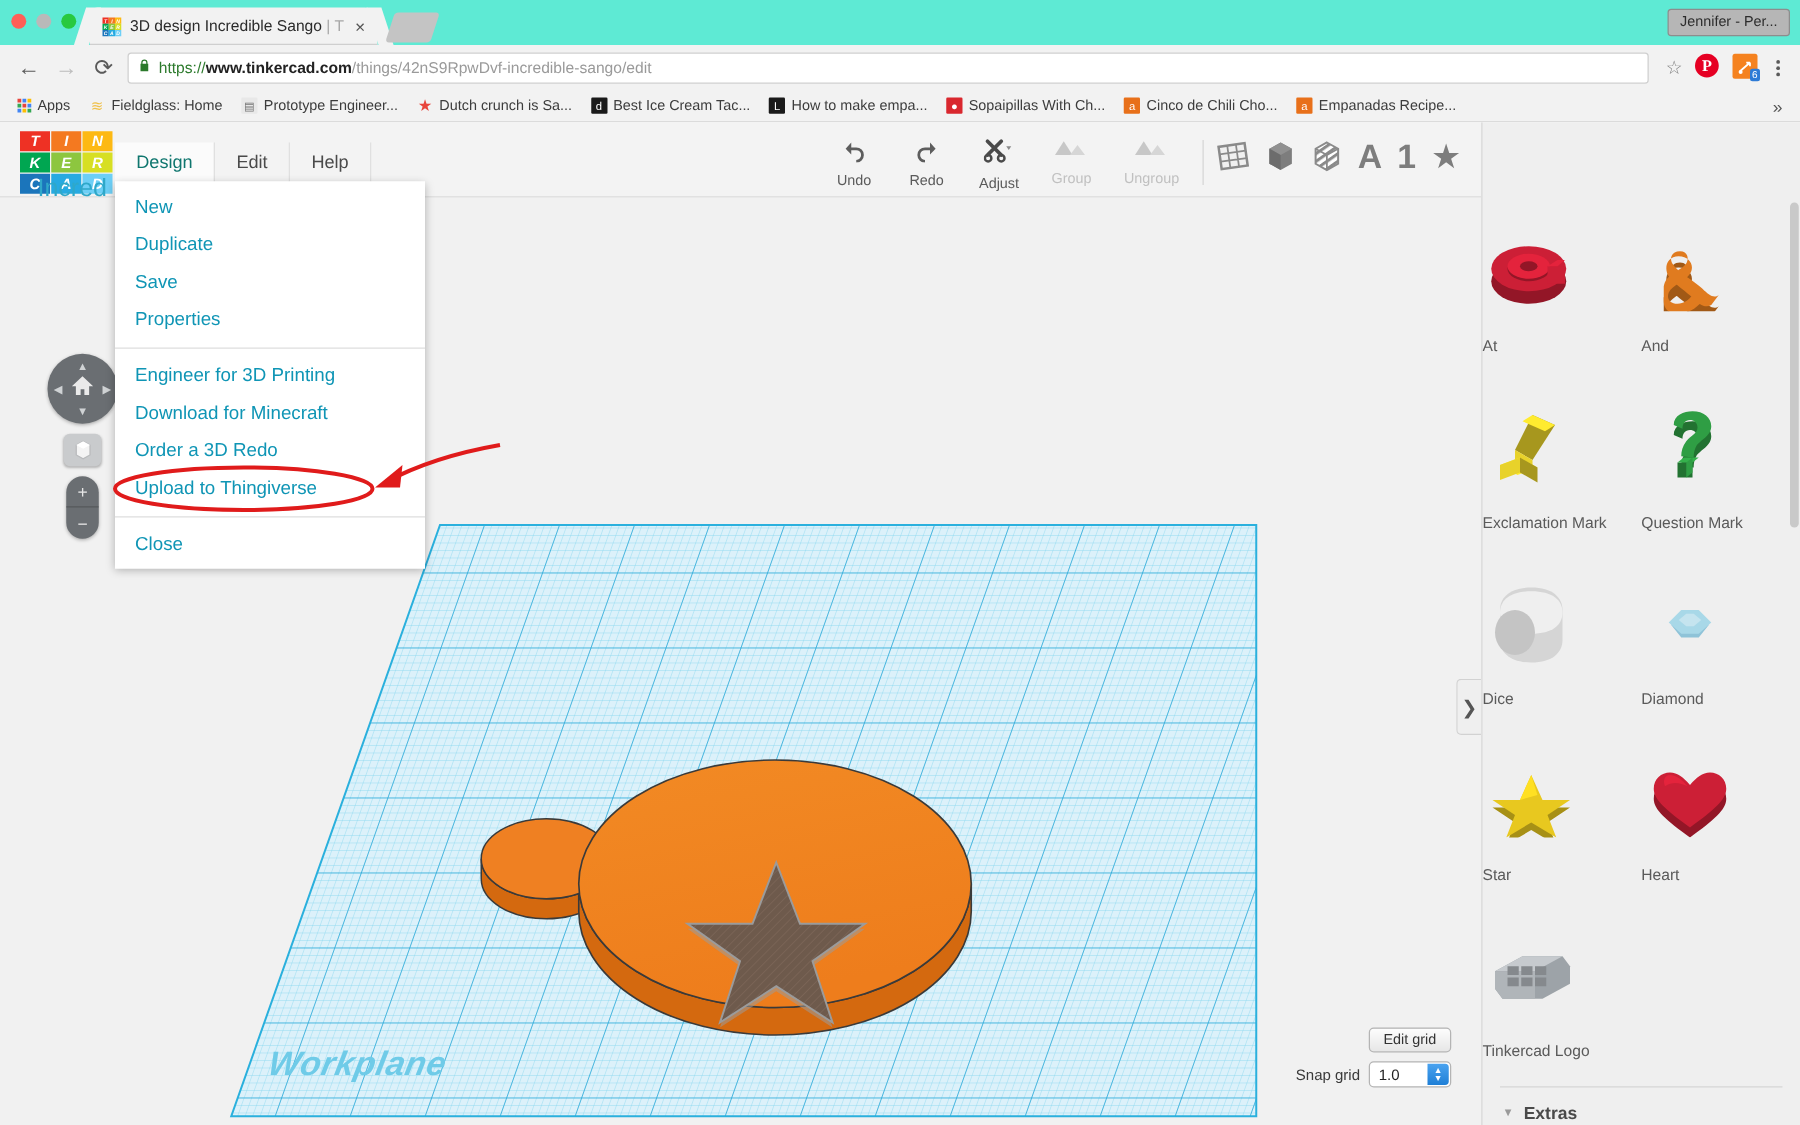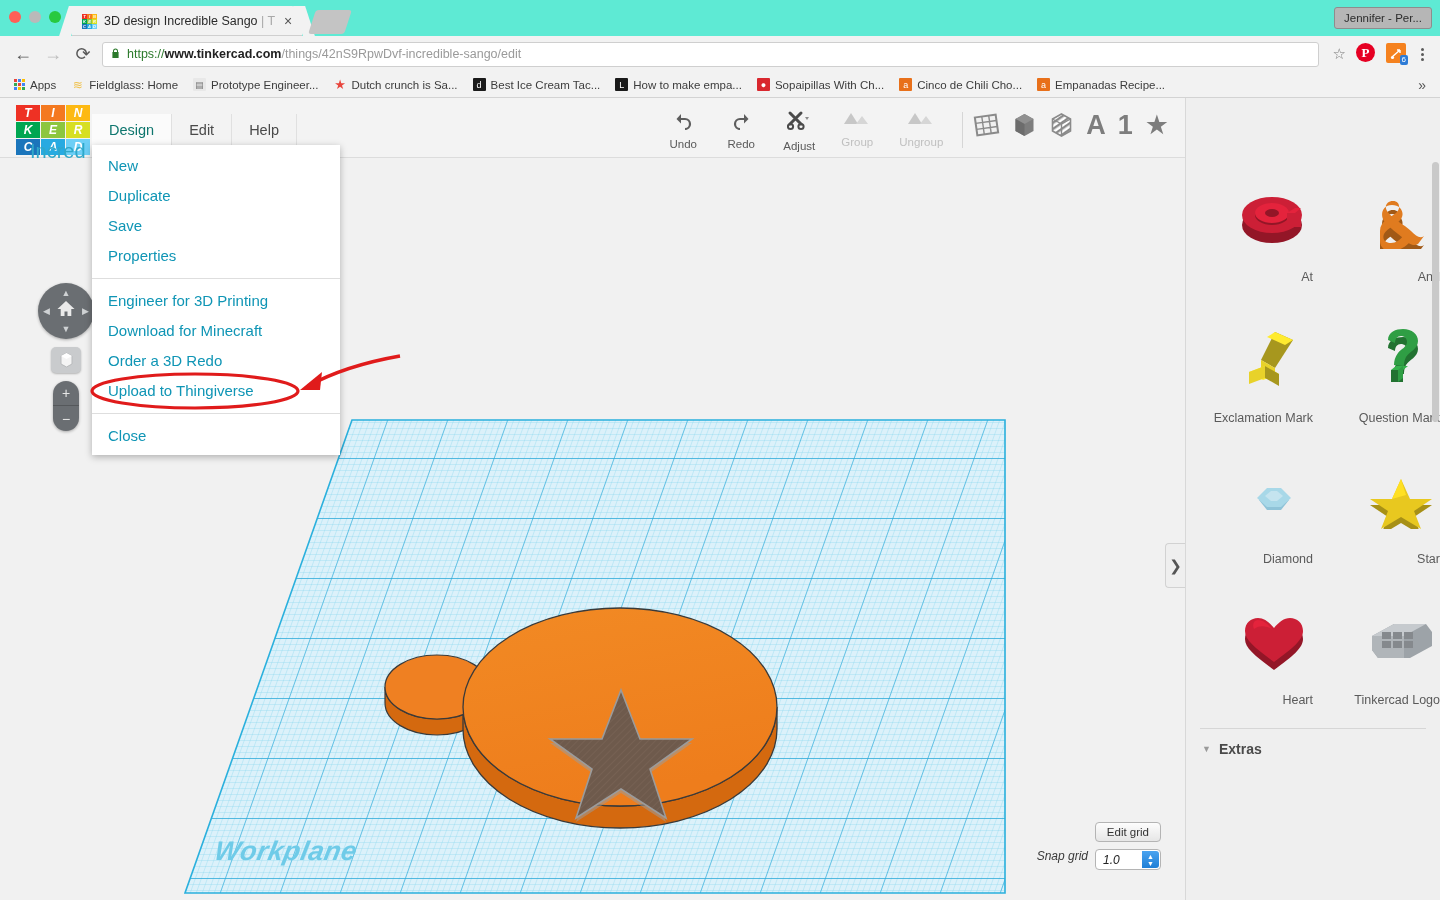--- a/index.html
+++ b/index.html
@@ -205,21 +205,21 @@
   }
   .zoomstack div:first-child { border-bottom: 1px solid #55585b; }
 
   
   .gridctl { position: absolute; right: 24px; bottom: 30px; text-align: right; }
   .editgrid-btn {
     display: inline-block; padding: 3px 11px; font-size: 11.5px; color: #333;
     background: linear-gradient(#fdfdfd,#e6e6e6); border: 1px solid #b4b4b4;
     border-radius: 4px; cursor: pointer;
   }
-  .snaprow { margin-top: 7px; display: flex; align-items: flex-start; justify-content: flex-end; gap: 7px; font-style: italic; }
+  .snaprow { margin-top: 7px; display: flex; align-items: center; justify-content: flex-end; gap: 7px; }
   .snaplabel { font-size: 12px; color: #3a3a3a; }
   .snapsel {
     width: 66px; height: 21px; border: 1px solid #b4b4b4; border-radius: 4px; background: #fff;
     display: flex; align-items: center; padding-left: 7px; font-size: 12px; color: #222; position: relative;
   }
   .snapsel .stepper {
     position: absolute; right: 1px; top: 1px; bottom: 1px; width: 17px; border-radius: 0 3px 3px 0;
     background: linear-gradient(#4aa3f0,#1f7fd6); color: #fff; font-size: 7px;
     display: flex; flex-direction: column; align-items: center; justify-content: center; line-height: 7px;
   }
@@ -233,21 +233,21 @@
   }
 
   
   .sidebar {
     position: absolute; top: 0; right: 0; width: 255px; height: 802px;
     background: #efefef; border-left: 1px solid #d8d8d8; overflow: hidden;
   }
   .sb-tools { height: 60px; }
   .shape-grid { display: grid; grid-template-columns: 1fr 1fr; padding: 2px 0 0; }
   .shape-cell {
-    height: 141px; display: flex; flex-direction: column; align-items: flex-end;
+    height: 141px; display: flex; flex-direction: column; align-items: flex-start;
     justify-content: flex-start; cursor: pointer; padding-top: 6px;
   }
   .shape-art { height: 104px; display: flex; align-items: center; justify-content: center; }
   .shape-name { font-size: 12.5px; color: #5a5a5a; text-align: center; }
   .sb-divider { height: 1px; background: #d6d6d6; margin: 4px 14px; }
   .sb-section {
     display: flex; align-items: center; gap: 8px; padding: 8px 16px 6px;
     font-size: 14px; font-weight: bold; color: #4a4a4a; cursor: pointer;
   }
   .sb-caret { color: #9a9a9a; font-size: 9px; }
@@ -623,20 +623,30 @@
                 <path d="M26 12c0-8 8-11 15-11 9 0 15 5 15 12 0 8-9 11-12 16-2 4-2 7-2 9l-10-1c0-4 1-8 4-12 3-4 9-6 9-11 0-4-3-6-6-6-4 0-6 3-6 7z" fill="#2f9e44"></path>
                 <rect x="29" y="42" width="12" height="12" fill="#227231"></rect>
                 <path d="M29 42l5-4h12l-5 4z" fill="#35b14c"></path>
                 <path d="M41 38v12l-5 4V42z" fill="#2f9e44"></path>
               </svg>
             </div>
             <div class="shape-name">Question Mark</div>
           </div>
           <div class="shape-cell">
             <div class="shape-art">
+              <svg width="78" height="68" viewBox="0 0 78 68">
+                <path d="M14 22c0-10 8-18 25-18s25 8 25 18v24c0 10-8 18-25 18s-25-8-25-18z" fill="#d5d5d5"></path>
+                <path d="M14 24c0-10 8-17 25-17s25 7 25 17-8 17-25 17-25-7-25-17z" fill="#efefef"></path>
+                <ellipse cx="26" cy="40" rx="16" ry="18" fill="#c4c4c4"></ellipse>
+              </svg>
+            </div>
+            <div class="shape-name">Dice</div>
+          </div>
+          <div class="shape-cell">
+            <div class="shape-art">
               <svg width="78" height="48" viewBox="0 0 78 48">
                 <path d="M24 24l8-10h14l8 10-8 10H32z" fill="#8fc3d8"></path>
                 <path d="M22 22l10-10h14l10 10-10 9H32z" fill="#a8d8e8"></path>
                 <path d="M30 20l6-5h6l6 5-6 5h-6z" fill="#c5e4ef"></path>
               </svg>
             </div>
             <div class="shape-name">Diamond</div>
           </div>
           <div class="shape-cell">
             <div class="shape-art">

